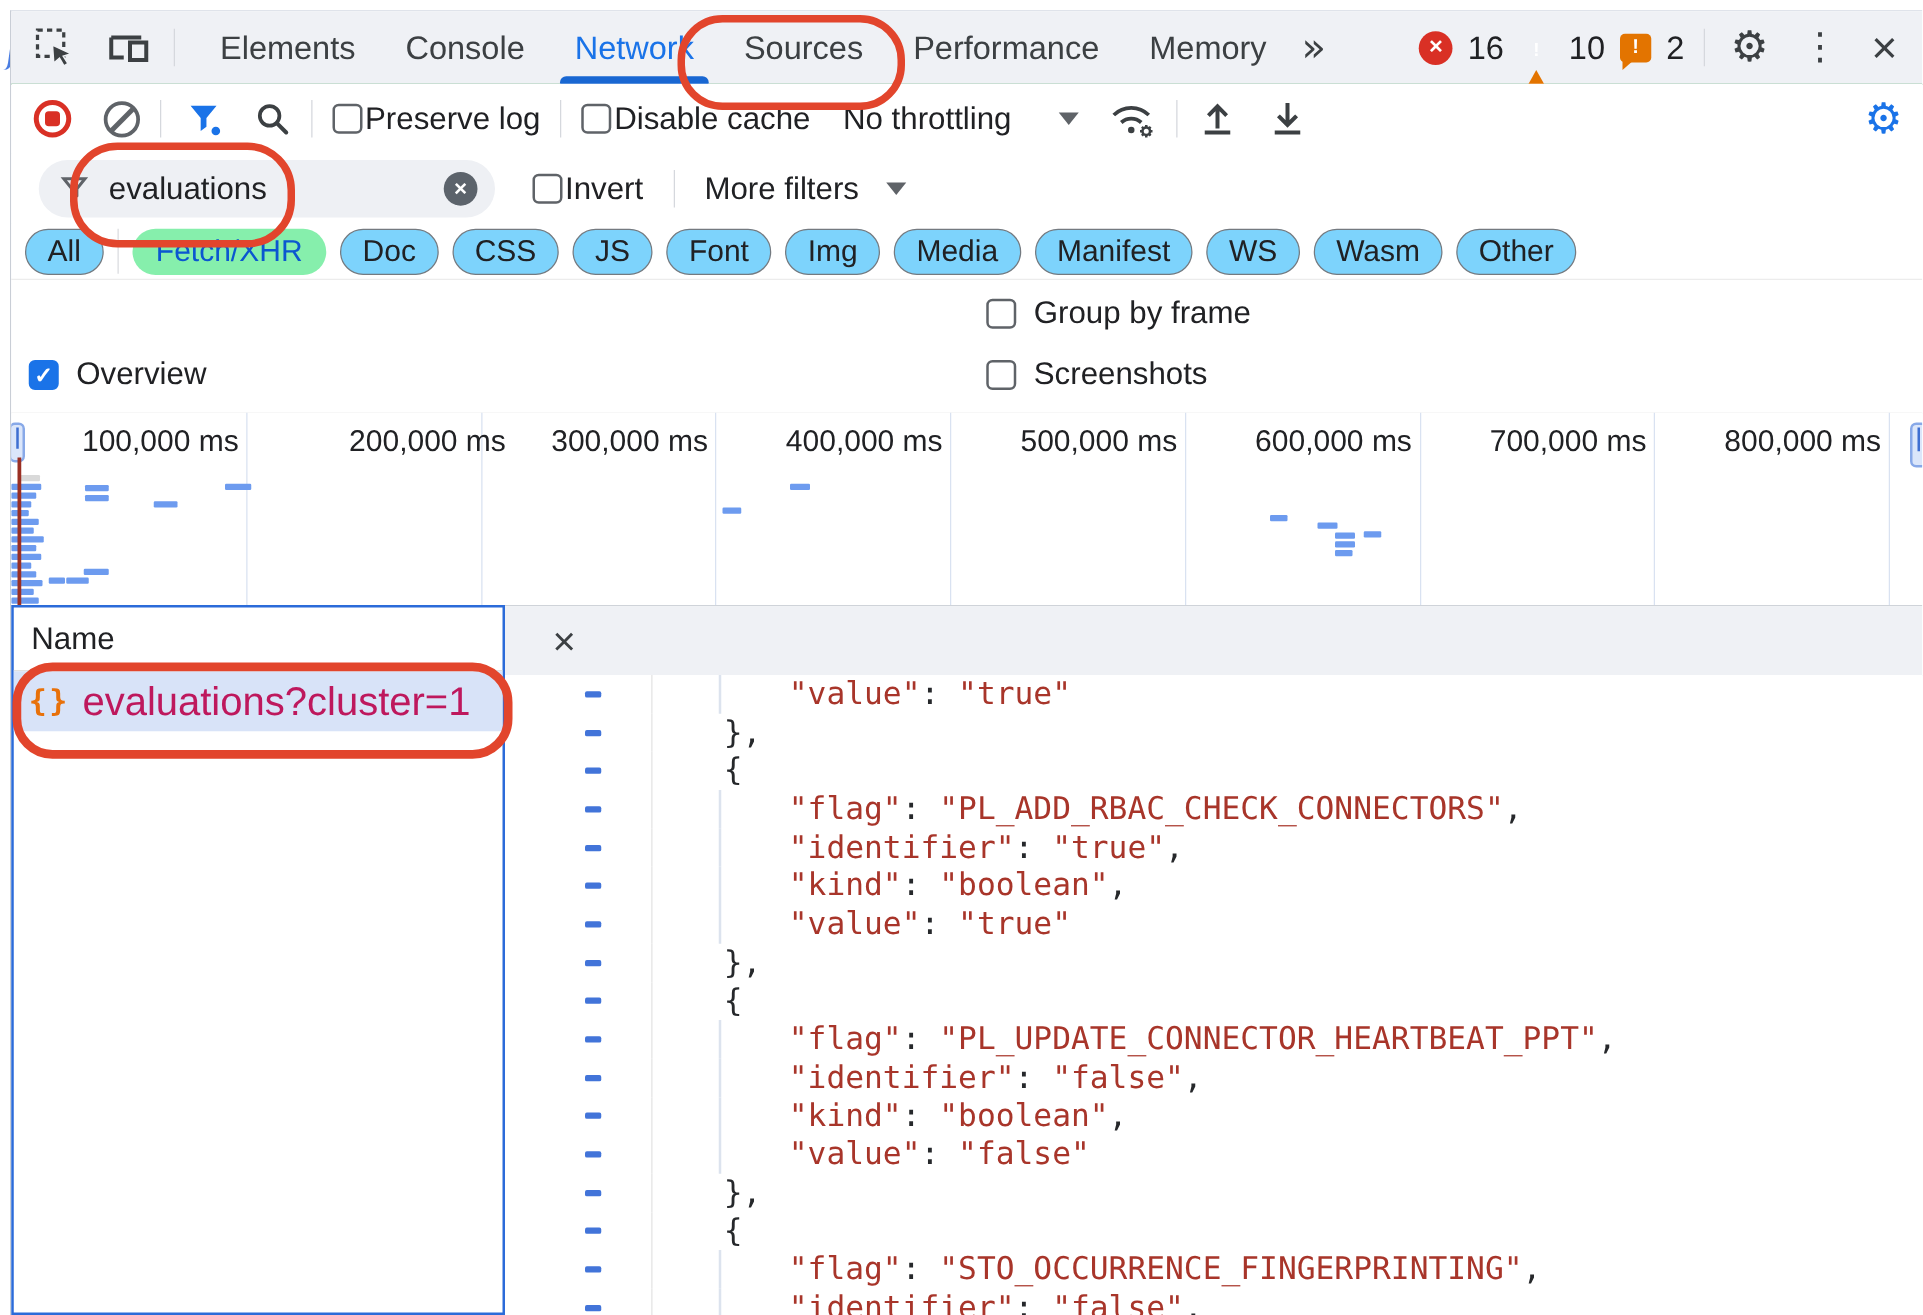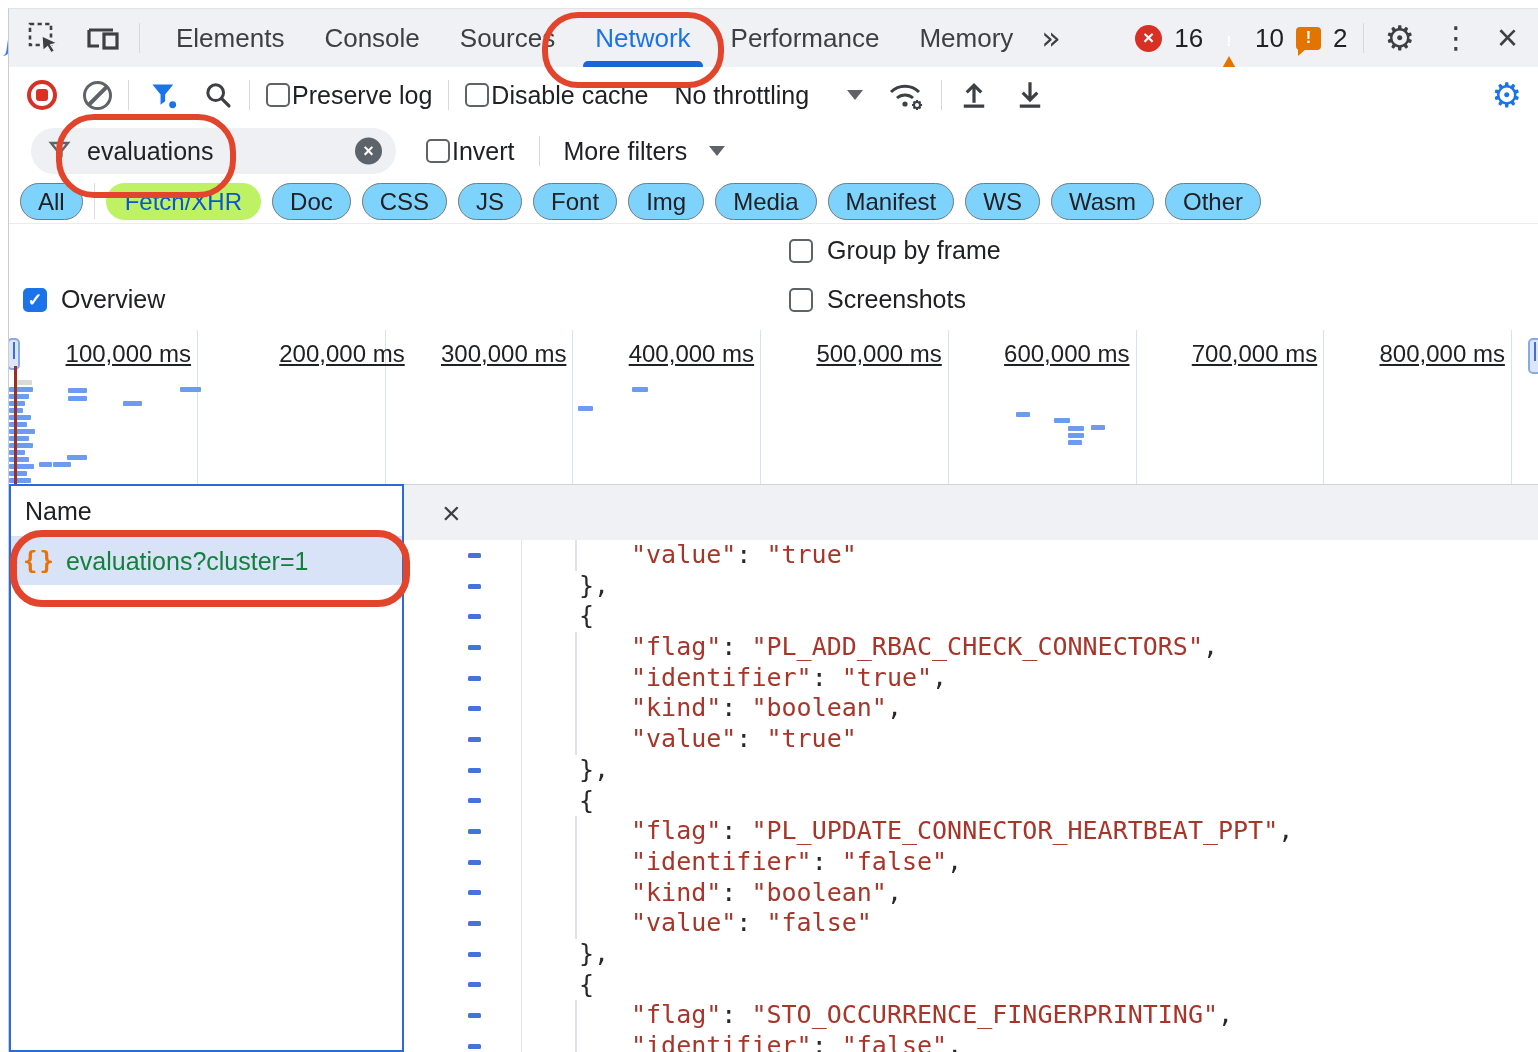--- a/index.html
+++ b/index.html
@@ -58,45 +58,45 @@
   .filter-pill .q{font-size:25px;color:#202124;margin-left:14px;}
   .xclear{position:absolute;right:14px;top:50%;transform:translateY(-50%);width:27px;height:27px;border-radius:50%;background:#5c636b;color:#fff;display:flex;align-items:center;justify-content:center;font-size:18px;font-weight:bold;}
   .invert-grp{display:flex;align-items:center;margin-left:30px;}
   .morefilters{display:flex;align-items:center;font-size:25px;color:#202124;}
   .morefilters .caret{margin-left:22px;}
 
   
   .chips-row{position:absolute;left:0;top:170px;right:0;height:44px;background:#fff;display:flex;align-items:center;}
   .chip{height:37px;line-height:35px;padding:0 17px;border:1.5px solid #747a80;border-radius:19px;
         font-size:24px;color:#202124;background:#7dd3fc;box-sizing:border-box;margin-left:11px;white-space:nowrap;}
-  .chip.sel{border:none;background:#bef264;color:#0b57d0;line-height:37px;padding:0 19px;}
+  .chip.sel{border:none;background:#86efac;color:#0b57d0;line-height:37px;padding:0 19px;}
   .chip-div{width:1px;height:36px;background:#dadce0;margin-left:11px;}
 
   
   .options{position:absolute;left:0;top:214px;right:0;height:106px;background:#fff;border-bottom:1px solid #e0e0e0;border-top:1px solid #ececec;}
   .opt{position:absolute;display:flex;align-items:center;}
   .opt .lab{font-size:25px;color:#202124;margin-left:14px;white-space:nowrap;}
 
   
   .overview{position:absolute;left:0;top:321px;right:0;height:154px;background:#fff;overflow:hidden;}
   .gridline{position:absolute;top:0;bottom:0;width:1px;background:#d9e2f1;}
-  .ticklab{position:absolute;top:10px;width:180px;text-align:right;font-size:24px;color:#202124;white-space:nowrap;text-decoration:underline;}
+  .ticklab{position:absolute;top:10px;width:180px;text-align:right;font-size:24px;color:#202124;white-space:nowrap;}
   .obar{position:absolute;height:5px;border-radius:1px;background:#6d9bef;}
   .obar.gray{background:#d9d9d9;}
   .loadline{position:absolute;width:3px;background:#9a2f23;}
   .ohandle{position:absolute;border:2px solid #88a9e8;background:#dbe6fa;border-radius:5px;}
   .ohandle i{display:block;width:2px;height:60%;background:#3f6fd1;margin:20% auto 0;}
 
   
   .req-panel{position:absolute;left:0;top:475px;width:395px;bottom:0;background:#fff;
              border:2px solid #2b6bd9;box-sizing:border-box;}
   .req-head{height:50px;line-height:50px;padding-left:14px;font-size:25px;color:#202124;border-bottom:1px solid #e0e0e0;}
   .req-row{height:48px;display:flex;align-items:center;background:#d8e3f8;}
   .req-row .jsonic{font-family:"DejaVu Sans Mono",monospace;font-weight:bold;font-size:24px;color:#e8710a;margin:0 10px 0 12px;letter-spacing:2px;}
-  .req-row .rname{font-size:25px;color:#15803d;}
+  .req-row .rname{font-size:32px;color:#be185d;}
 
   .det-panel{position:absolute;left:395px;top:475px;right:0;bottom:0;background:#fff;border-top:1px solid #cfd3d9;box-sizing:border-box;}
   .det-tabs{height:55px;background:#eff1f5;display:flex;align-items:center;border-bottom:1px solid #e8eaed;}
   .det-close{font-size:32px;color:#3c4043;margin-left:38px;line-height:1;}
   .dtab{position:relative;height:55px;display:flex;align-items:center;font-size:26px;color:#3c4043;margin-left:46px;}
   .dtab.sel{color:#1a73e8;}
   .dtab.sel .underline{position:absolute;left:-16px;right:-16px;bottom:-4px;height:10px;border-radius:5px;background:#1a73e8;z-index:3;}
 
   .code-area{position:absolute;left:0;top:55px;right:0;bottom:0;background:#fff;overflow:hidden;}
   .codeline{position:relative;height:30.7px;font-family:"DejaVu Sans Mono",monospace;font-size:25px;line-height:30.7px;white-space:pre;}
@@ -130,22 +130,22 @@
         </svg>
         <svg width="40" height="34" viewBox="0 0 40 34">
           <path d="M6 9 h24 M6 9 v16 h10" fill="none" stroke="#3c4043" stroke-width="3.2"></path>
           <rect x="21" y="13" width="13" height="14" fill="#eff1f5" stroke="#3c4043" stroke-width="3.2"></rect>
         </svg>
       </div>
       <div class="vdiv"></div>
       <div class="mtabs" id="main-tabs-list">
           <div class="mtab">Elements</div>
           <div class="mtab">Console</div>
+          <div class="mtab sel">Network<span class="underline"></span></div>
           <div class="mtab">Sources</div>
-          <div class="mtab sel">Network<span class="underline"></span></div>
           <div class="mtab">Performance</div>
           <div class="mtab">Memory</div>
         </div>
       <div class="overflow-chevrons uicon">»</div>
 
       <div class="badges">
         <span class="err-ic">×</span>
         <span>16</span>
         <span class="warn-ic"><span class="tri"></span><span class="bang">!</span></span>
         <span>10</span>

